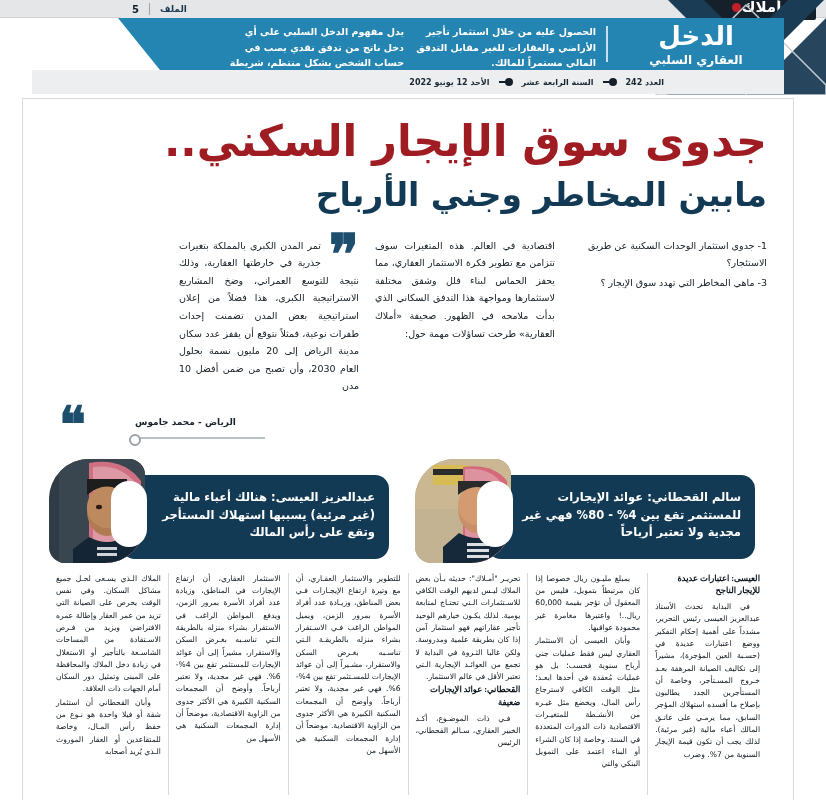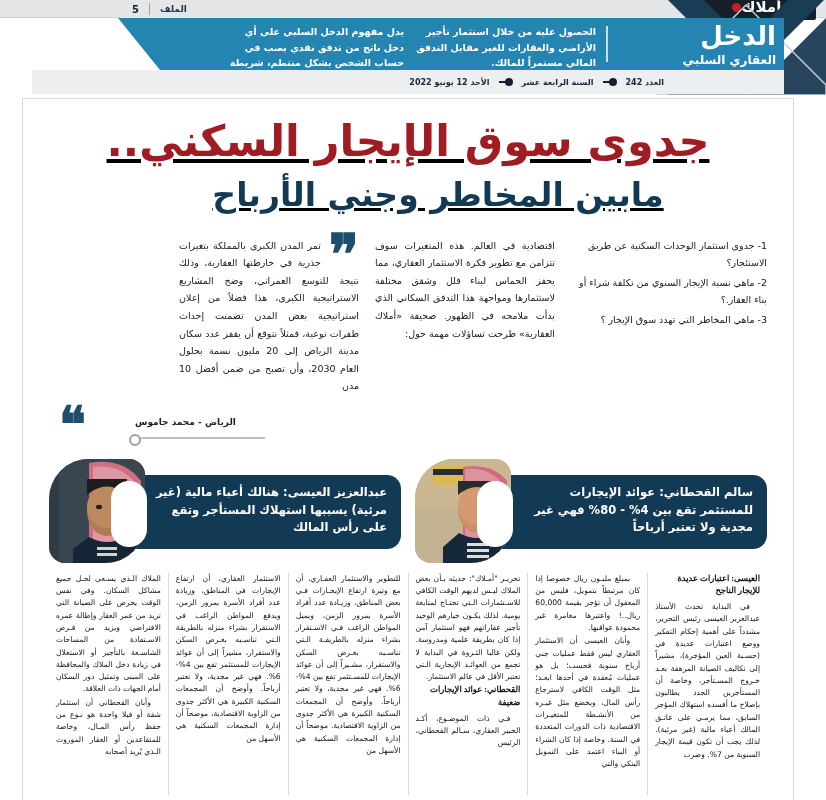--- a/index.html
+++ b/index.html
@@ -49,21 +49,21 @@
   .banner {
     position: absolute; top: 18px; right: 42px; left: 32px; height: 52px;
   }
   .banner-blue {
     position: absolute; top: 0; right: 0; left: 0; height: 52px;
     background: #2585b2;
     clip-path: polygon(0 0, 100% 0, 100% 100%, 128px 100%, 86px 0, 0 0);
   }
   .banner-title-block {
     position: absolute; top: 2px; right: 8px; width: 160px; height: 48px;
-    display: flex; flex-direction: column; align-items: flex-start; justify-content: center;
+    display: flex; flex-direction: column; align-items: center; justify-content: center;
     line-height: 1;
   }
   .banner-title {
     font-size: 26px; font-weight: bold; color: #ffffff; letter-spacing: -0.5px;
   }
   .banner-sub {
     font-size: 12px; font-weight: bold; color: #ffffff; margin-top: 5px;
   }
   .banner-divider {
     position: absolute; top: 8px; right: 176px; width: 2px; height: 36px;
@@ -96,21 +96,21 @@
     width: 7px; height: 2px; background: #15202b;
   }
 
   
   .card {
     position: absolute; top: 98px; right: 32px; left: 22px; bottom: 0;
     background: #fff; border: 1px solid #d7dadd; border-bottom: none;
   }
 
   
-  .headline-wrap { padding: 18px 26px 0 26px; text-align: center; text-decoration: underline; }
+  .headline-wrap { padding: 18px 26px 0 26px; text-align: right; }
   .headline-1 {
     font-size: 43px; font-weight: bold; color: #a01c23; line-height: 1.12;
     letter-spacing: -0.5px;
   }
   .headline-2 {
     font-size: 33px; font-weight: bold; color: #123a55; line-height: 1.2;
     margin-top: 10px; margin-left: 60px; letter-spacing: -0.5px;
   }
 
   
@@ -151,21 +151,21 @@
     border: 2px solid #9aa2a9; background: #fff;
   }
 
   
   .speakers {
     display: flex; flex-direction: row; gap: 14px;
     padding: 2px 26px 0 26px;
   }
   .spk { position: relative; flex: 1 1 0; height: 104px; }
   .spk-bubble {
-    position: absolute; top: 16px; right: 0; left: 72px; height: 74px;
+    position: absolute; top: 16px; right: 12px; left: 72px; height: 84px;
     background: #133a55; border-radius: 14px;
     display: flex; align-items: center; justify-content: flex-end;
     padding: 3px 14px 6px 28px;
   }
   .spk-text {
     color: #fff; font-size: 11.5px; line-height: 1.5; font-weight: bold;
     text-align: right;
   }
   .spk-photo {
     position: absolute; top: 0; right: auto; left: 0; width: 96px; height: 104px;
@@ -246,21 +246,20 @@
 
     <div class="headline-wrap">
       <div class="headline-1">جدوى سوق الإيجار السكني..</div>
       <div class="headline-2">مابين المخاطر وجني الأرباح</div>
     </div>
 
     <div class="intro">
 
       <div class="intro-col c1 q-list">
         <p>1- جدوى استثمار الوحدات السكنية عن طريق الاستئجار؟</p>
-        <p>2- ماهي نسبة الإيجار السنوي من تكلفة شراء أو بناء العقار.؟</p>
         <p>3- ماهي المخاطر التي تهدد سوق الإيجار ؟</p>
       </div>
 
       <div class="intro-col c2">
         <p>اقتصادية في العالم. هذه المتغيرات سوف تتزامن مع تطوير فكرة الاستثمار العقاري، مما يحفز الحماس لبناء فلل وشقق مختلفة لاستثمارها ومواجهة هذا التدفق السكاني الذي بدأت ملامحه في الظهور. صحيفة «أملاك العقارية» طرحت تساؤلات مهمة حول:</p>
       </div>
 
       <div class="intro-col c3">
         <span class="qmark">❞</span>
         <p>تمر المدن الكبرى بالمملكة بتغيرات جذرية في خارطتها العقارية، وذلك نتيجة للتوسع العمراني، وضخ المشاريع الاستراتيجية الكبرى، هذا فضلاً من إعلان استراتيجية بعض المدن تضمنت إحداث طفرات نوعية، فمثلاً نتوقع أن يقفز عدد سكان مدينة الرياض إلى 20 مليون نسمة بحلول العام 2030، وأن تصبح من ضمن أفضل 10 مدن</p>

